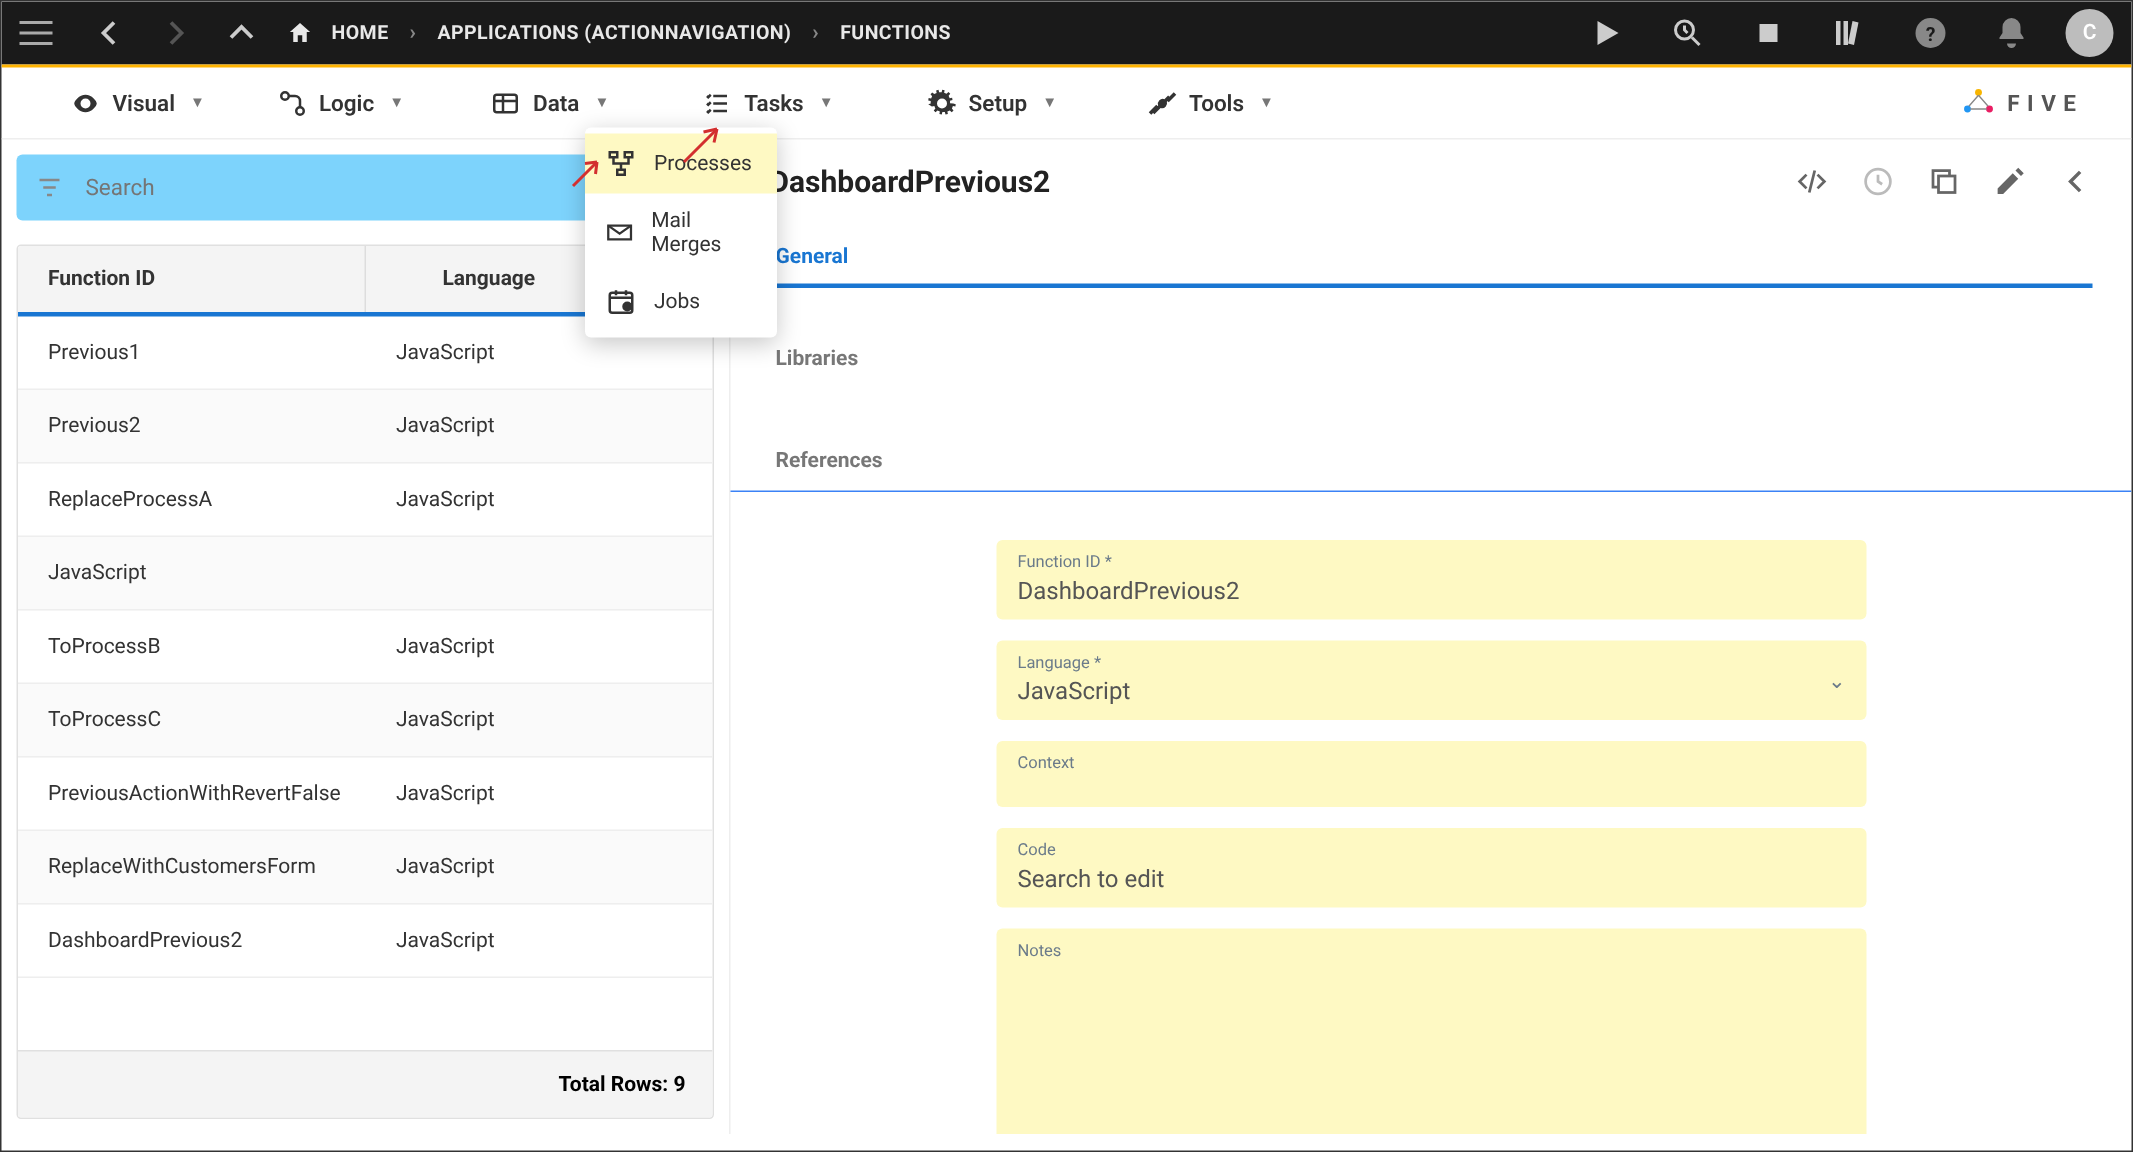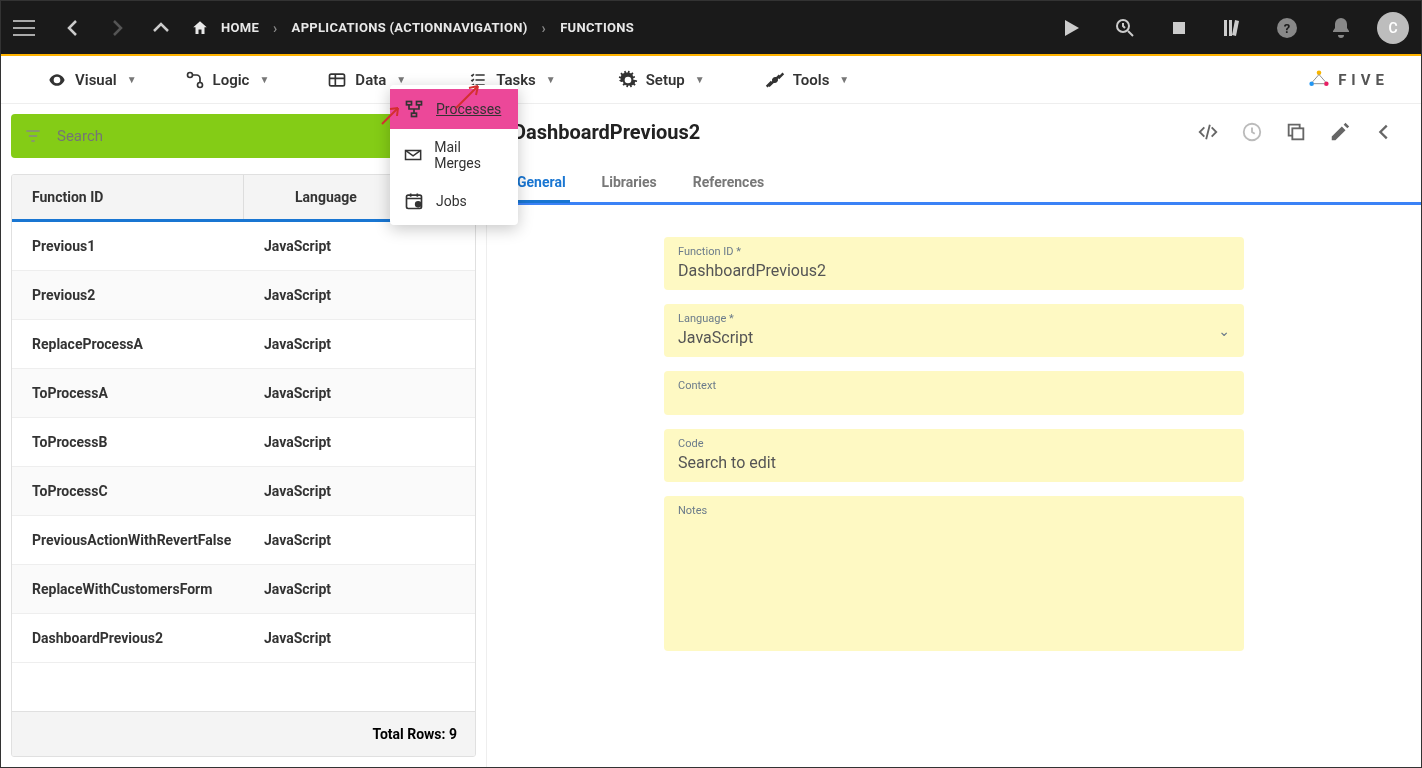--- a/index.html
+++ b/index.html
@@ -1,63 +1,63 @@
 <!DOCTYPE html>
 <html><head>
 <meta charset="utf-8">
 <style>
 * { box-sizing:border-box; margin:0; padding:0; font-family:-apple-system,BlinkMacSystemFont,"Segoe UI",Roboto,Arial,sans-serif; }
 body { width:1422px; height:768px; overflow:hidden; border:1px solid #333; background:#fff; }
-.topbar { height:53px; background:#1a1a1a; display:flex; align-items:center; padding:0 12px; color:#e0e0e0; }
+.topbar { height:42px; background:#1a1a1a; display:flex; align-items:center; padding:0 12px; color:#e0e0e0; }
 .topbar-left { display:flex; align-items:center; gap:8px; }
 .topbar-right { margin-left:auto; display:flex; align-items:center; gap:18px; }
 .hamburger { width:22px; height:16px; display:flex; flex-direction:column; justify-content:space-between; cursor:pointer; margin-right:12px;}
 .hamburger span { height:2px; background:#aaa; display:block; }
 .nav-btn { width:24px; height:24px; display:flex; align-items:center; justify-content:center; cursor:pointer; color:#ccc; margin:0 6px;}
 .nav-btn.disabled { color:#555; cursor:default;}
 .breadcrumb { display:flex; align-items:center; gap:8px; font-size:13px; font-weight:700; letter-spacing:0.3px; margin-left:4px; }
 .breadcrumb .crumb { color:#e8e8e8; cursor:pointer; padding:4px 6px; }
 .breadcrumb .sep { color:#888; font-size:14px; }
 .home-ic { width:18px; height:18px; color:#e8e8e8; margin-right:-2px;}
 .avatar { width:32px; height:32px; border-radius:50%; background:#bdbdbd; color:#fff; display:flex; align-items:center; justify-content:center; font-weight:600; font-size:14px;}
 .accent-bar{ height:2px; background:#ffb300; }
 .menubar { height:48px; display:flex; align-items:center; padding:0 32px; border-bottom:1px solid #eee; position:relative;}
 .menu-item { display:flex; align-items:center; gap:8px; padding:6px 14px; font-size:15px; font-weight:600; color:#333; cursor:pointer; position:relative;}
 .menu-item .tri { font-size:10px; color:#777; margin-left:2px;}
 .logo { margin-left:auto; display:flex; align-items:center; gap:8px; font-weight:700; letter-spacing:5px; font-size:15px; color:#555;}
 .logo-mark{ width:22px; height:22px; position:relative;}
 .logo-mark svg{width:100%;height:100%;}
 .dropdown { position:absolute; top:85px; left:390px; width:128px; background:#fff; border-radius:4px; box-shadow:0 4px 16px rgba(0,0,0,0.22); padding:4px 0; z-index:50;}
 .dropdown-item { display:flex; align-items:center; gap:12px; padding:10px 14px; font-size:14px; color:#333; cursor:pointer;}
-.dropdown-item.hl{ background:#ec4899;text-decoration:underline;}
+.dropdown-item.hl{ background:#fef9c3;}
 .arrow-anno { position:absolute; color:#d32f2f; z-index:60; pointer-events:none;}
 .main { display:flex; height:calc(100% - 103px); }
 .left-pane { width:485px; padding:10px; display:flex; flex-direction:column; }
-.search-bar { height:44px; background:#84cc16; border-radius:4px; display:flex; align-items:center; padding:0 12px; gap:14px; color:#777;}
+.search-bar { height:44px; background:#7dd3fc; border-radius:4px; display:flex; align-items:center; padding:0 12px; gap:14px; color:#777;}
 .search-bar input { border:none; background:transparent; flex:1; font-size:15px; color:#555; outline:none;}
 .table-wrap { border:1px solid #e0e0e0; border-radius:3px; margin-top:16px; flex:1; display:flex; flex-direction:column; overflow:hidden;}
 .thead { display:flex; background:#f4f4f4; font-weight:700; font-size:14px; color:#333;gap:31px;}
 .thead .th { padding:14px 20px; }
 .thead .th:first-child{ width:232px; border-right:1px solid #ddd;}
 .thead .th:last-child{ flex:1;}
 .active-line{ height:3px; background:#1976d2;}
-.tbody{ flex:1; overflow:auto;font-weight:bold;}
+.tbody{ flex:1; overflow:auto;}
 .trow { display:flex; border-bottom:1px solid #eee; font-size:14px; color:#333;}
 .trow:nth-child(even){ background:#fafafa;}
 .trow .td { padding:16px 20px;}
 .trow .td:first-child{ width:232px;}
 .trow .td:last-child{ flex:1;}
 .tfoot{ padding:14px 18px; text-align:right; font-weight:700; font-size:14px; background:#f4f4f4; border-top:1px solid #e0e0e0;}
 .right-pane { flex:1; display:flex; flex-direction:column; border-left:1px solid #eee;}
 .detail-header{ display:flex; align-items:center; padding:16px 26px 0; }
 .detail-title{ font-size:20px; font-weight:700; color:#222;}
 .detail-actions{ margin-left:auto; display:flex; gap:22px; color:#666;}
 .detail-actions .act{ width:22px; height:22px; cursor:pointer; display:flex; align-items:center; justify-content:center;}
 .detail-actions .act.dim{ color:#bbb;}
-.tabs{ display:flex; gap:28px; padding:0 26px; margin-top:18px; border-bottom:3px solid #3b82f6;}
+.tabs{ display:flex; gap:28px; padding:0 26px; margin-top:18px; border-bottom:1px solid #3b82f6;flex-direction:column;}
 .tab{ padding:12px 4px; font-size:14px; font-weight:700; color:#777; cursor:pointer; position:relative;}
 .tab.active{ color:#1976d2;}
 .tab.active::after{ content:""; position:absolute; bottom:-1px; left:0; right:0; height:3px; background:#1976d2;}
 .form-area{ padding:32px 26px; display:flex; flex-direction:column; gap:14px; overflow:auto;}
 .field{ background:#fef9c3; border-radius:4px; padding:8px 14px 10px; position:relative; width:580px; margin:0 auto;}
 .field.notes{ min-height:155px;}
 .field-label{ font-size:11px; color:#6b7b8a;}
 .field-value{ font-size:16px; color:#555; margin-top:3px;}
 .field .chev{ position:absolute; right:14px; top:50%; transform:translateY(-50%); color:#6b7b8a; font-size:14px;}
 .ic{width:20px;height:20px;display:inline-block;}
@@ -255,21 +255,20 @@
           </div>
           <div class="trow">
             <div class="td">Previous2</div>
             <div class="td">JavaScript</div>
           </div>
           <div class="trow">
             <div class="td">ReplaceProcessA</div>
             <div class="td">JavaScript</div>
           </div>
           <div class="trow">
-            <div class="td">ToProcessA</div>
             <div class="td">JavaScript</div>
           </div>
           <div class="trow">
             <div class="td">ToProcessB</div>
             <div class="td">JavaScript</div>
           </div>
           <div class="trow">
             <div class="td">ToProcessC</div>
             <div class="td">JavaScript</div>
           </div>

